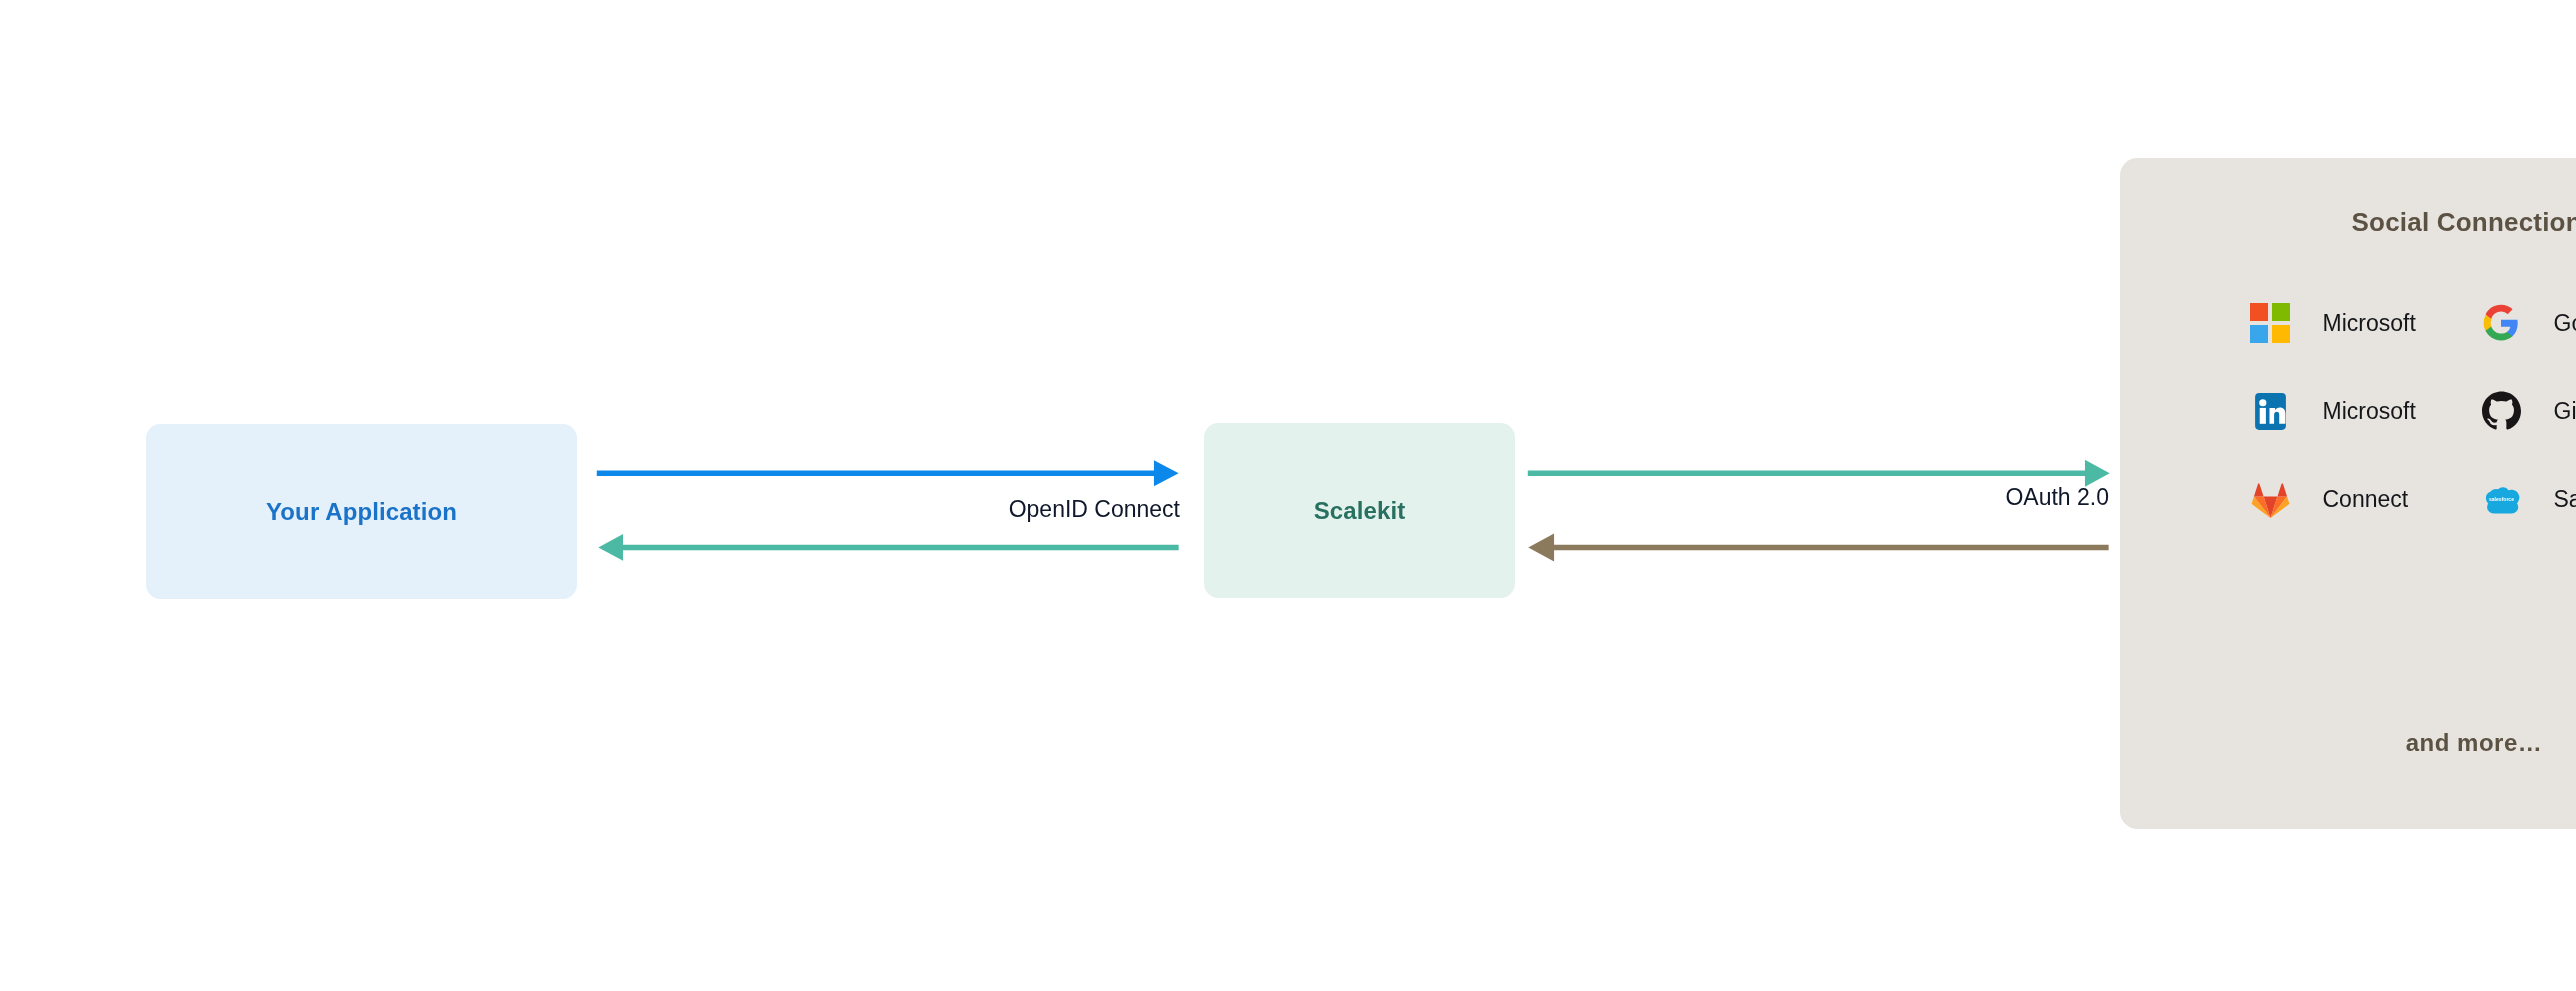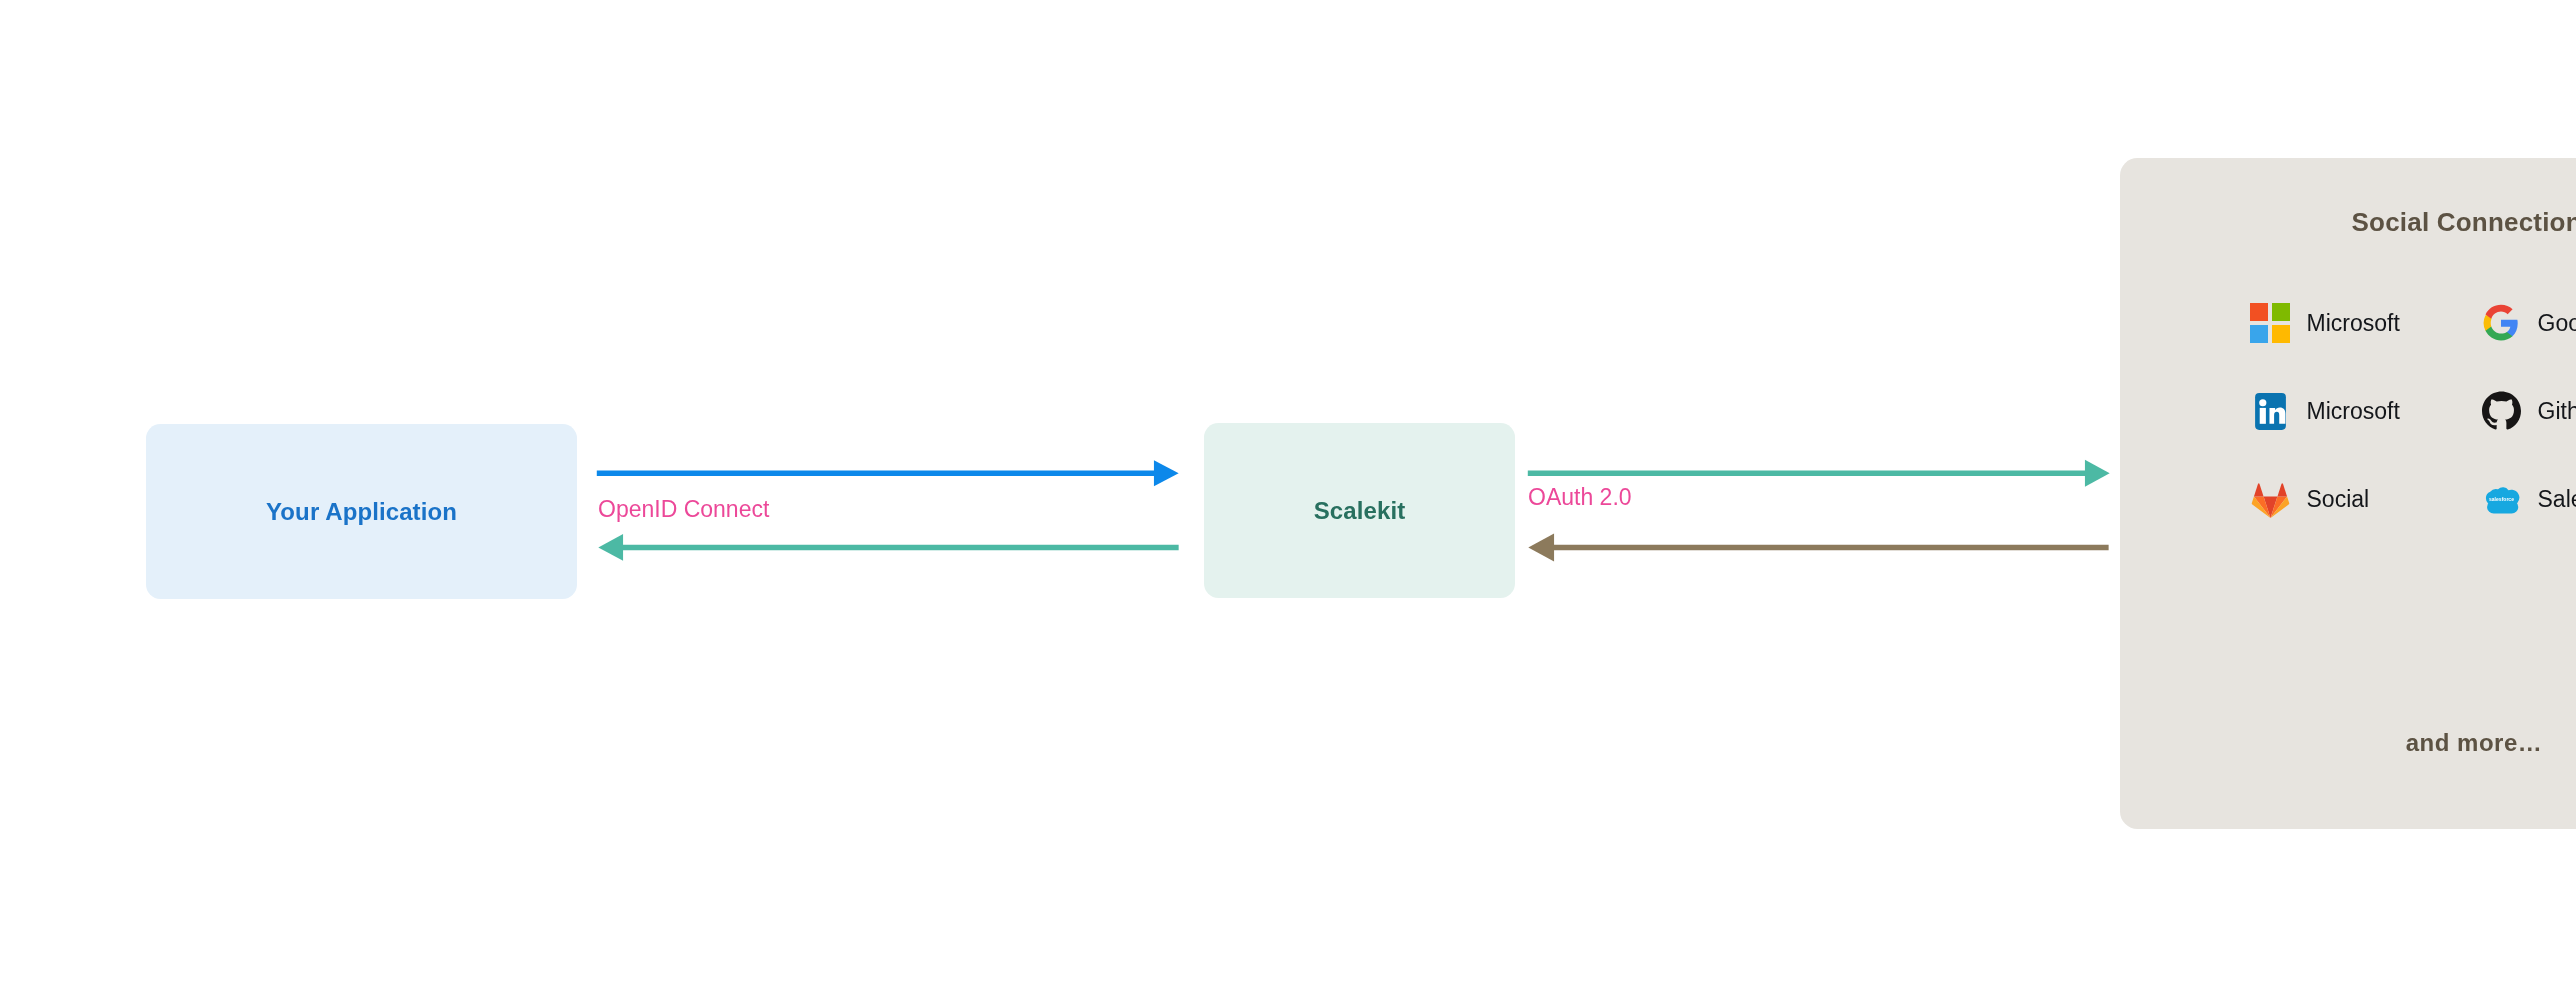--- a/index.html
+++ b/index.html
@@ -29,23 +29,23 @@
     background: #e4f2ee;
   }
   #scalekit-node .node-label {
     font-size: 24px; font-weight: bold; color: #28705f; letter-spacing: 0.1px;
   }
 
   
   .arrow-svg { position: absolute; overflow: visible; }
   .edge-label {
     position: absolute;
-    font-size: 23px; color: #ec4899;
+    font-size: 23px; color: #0f172a;
     white-space: nowrap;
-    text-align: left;
+    text-align: right;
   }
 
   
   #social-panel {
     position: absolute;
     left: 2120px; top: 158px; width: 708px; height: 671px;
     background: #e7e4df;
     border-radius: 17.5px;
     display: flex; flex-direction: column; align-items: center;
   }
@@ -56,21 +56,21 @@
   #social-grid {
     margin-top: 41px;
     display: grid;
     grid-template-columns: 196px 216px;
     grid-template-rows: 88px 88px 88px;
     column-gap: 35px;
     align-items: center;
     justify-items: start;
   }
   .social-item {
-    display: flex; align-items: center; gap: 17px;
+    display: flex; align-items: center; gap: 33px;
   }
   .social-item .logo {
     width: 39px; height: 39px;
     display: flex; align-items: center; justify-content: center;
     flex: 0 0 39px;
   }
   .social-item .social-label {
     font-size: 23px; color: #14161a; white-space: nowrap;
   }
   #social-more {
@@ -182,21 +182,21 @@
           <svg width="39" height="37" viewBox="0 0 100 96">
             <path fill="#e24329" d="M50 96 68 40H32z"></path>
             <path fill="#fc6d26" d="M50 96 32 40H7z"></path>
             <path fill="#fca326" d="M7 40 1.5 57a3.8 3.8 0 0 0 1.4 4.2L50 96z"></path>
             <path fill="#e24329" d="M7 40h25L21.3 7a1.9 1.9 0 0 0-3.6 0z"></path>
             <path fill="#fc6d26" d="M50 96 68 40h25z"></path>
             <path fill="#fca326" d="M93 40l5.5 17a3.8 3.8 0 0 1-1.4 4.2L50 96z"></path>
             <path fill="#e24329" d="M93 40H68L78.7 7a1.9 1.9 0 0 1 3.6 0z"></path>
           </svg>
         </span>
-        <span class="social-label">Social</span>
+        <span class="social-label">Connect</span>
       </div>
 
       <div class="social-item">
         <span class="logo">
           <svg width="41" height="31" viewBox="0 0 100 72">
             <g fill="#1cا9e3"></g>
             <path fill="#17a8e0" d="M41 10a18 18 0 0 1 27 2 21 21 0 0 1 28 19 20 20 0 0 1-19 20H28A18 18 0 0 1 10 33a18 18 0 0 1 11-17A19 19 0 0 1 41 10z"></path>
             <path fill="#17a8e0" d="M30 38h46a17 17 0 0 1 0 34H30a17 17 0 0 1 0-34z"></path>
             <text x="50" y="41" font-family="Liberation Sans, sans-serif" font-size="13" font-weight="bold" fill="#ffffff" text-anchor="middle">salesforce</text>
           </svg>

